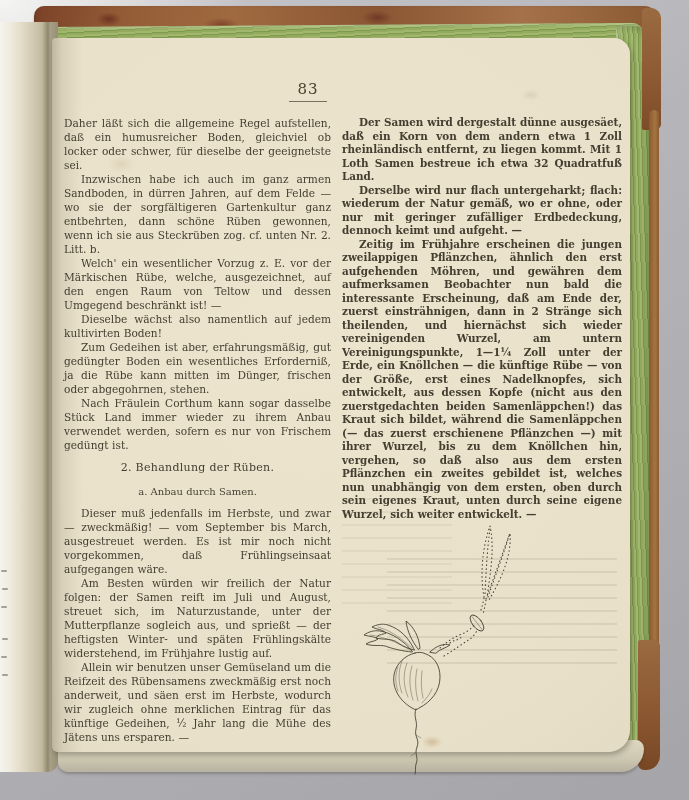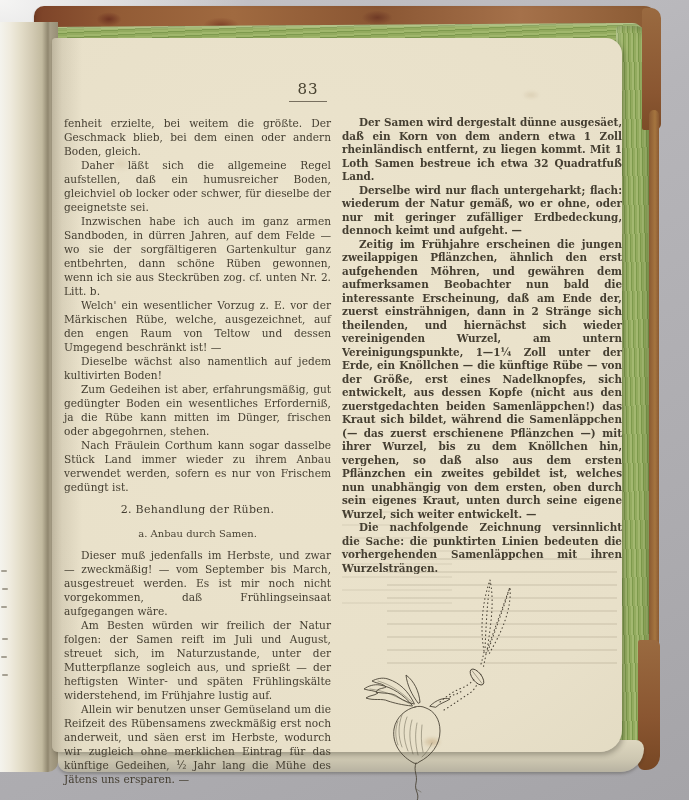--- a/index.html
+++ b/index.html
@@ -74,20 +74,21 @@
   }
   .lp-mark{position:absolute;width:6px;height:2px;background:#59513f;opacity:.5;border-radius:1px;}
 
   
   .page{
     position:absolute;left:52px;top:38px;width:570px;height:714px;
     background:
       radial-gradient(130% 110% at 45% 40%, #ece4cd 0%, #e8e0c9 55%, #ded6bd 85%, #d3cbb1 100%);
     border-radius:4px 16px 22px 6px;
     box-shadow:2px 3px 5px rgba(40,35,25,.3);
+    padding-left:8px;
   }
   .gutter{
     position:absolute;left:0;top:0;width:32px;height:100%;
     background:linear-gradient(90deg,rgba(95,85,62,.30) 0,rgba(95,85,62,.12) 10px,rgba(95,85,62,0) 30px);
     border-radius:4px 0 0 6px;
   }
   .pagenum-wrap{position:absolute;left:226px;top:42px;width:60px;text-align:center;}
   .page-number{font-size:15px;letter-spacing:1px;color:#47412f;}
   .pagenum-rule{width:38px;height:1px;background:#5a5244;margin:3px auto 0;opacity:.8;}
 
@@ -153,21 +154,20 @@
 
     <div class="pagenum-wrap">
       <div class="page-number">83</div>
       <div class="pagenum-rule"></div>
     </div>
 
     <div class="columns">
 
       <div class="col-left">
         <div class="para-group no-first-indent">
-            <p class="para">fenheit erzielte, bei weitem die größte. Der Geschmack blieb, bei dem einen oder andern Boden, gleich.</p>
             <p class="para">Daher läßt sich die allgemeine Regel aufstellen, daß ein humusreicher Boden, gleichviel ob locker oder schwer, für dieselbe der geeignetste sei.</p>
             <p class="para">Inzwischen habe ich auch im ganz armen Sandboden, in dürren Jahren, auf dem Felde — wo sie der sorgfältigeren Gartenkultur ganz entbehrten, dann schöne Rüben gewonnen, wenn ich sie aus Steckrüben zog. cf. unten Nr. 2. Litt. b.</p>
             <p class="para">Welch' ein wesentlicher Vorzug z. E. vor der Märkischen Rübe, welche, ausgezeichnet, auf den engen Raum von Teltow und dessen Umgegend beschränkt ist! —</p>
             <p class="para">Dieselbe wächst also namentlich auf jedem kultivirten Boden!</p>
             <p class="para">Zum Gedeihen ist aber, erfahrungsmäßig, gut gedüngter Boden ein wesentliches Erforderniß, ja die Rübe kann mitten im Dünger, frischen oder abgegohrnen, stehen.</p>
             <p class="para">Nach Fräulein Corthum kann sogar dasselbe Stück Land immer wieder zu ihrem Anbau verwendet werden, sofern es nur von Frischem gedüngt ist.</p>
           </div>
         <h3 class="section-heading">2. Behandlung der Rüben.</h3>
         <h4 class="sub-heading">a. Anbau durch Samen.</h4>
         <div class="para-group">
@@ -177,21 +177,20 @@
           </div>
       </div>
 
       <div class="col-right">
         <div class="bleed bleed-1"></div>
         <div class="bleed bleed-2"></div>
         <div class="para-group">
             <p class="para">Der Samen wird dergestalt dünne ausgesäet, daß ein Korn von dem andern etwa 1 Zoll rheinländisch entfernt, zu liegen kommt. Mit 1 Loth Samen bestreue ich etwa 32 Quadratfuß Land.</p>
             <p class="para">Derselbe wird nur flach untergeharkt; flach: wiederum der Natur gemäß, wo er ohne, oder nur mit geringer zufälliger Erdbedeckung, dennoch keimt und aufgeht. —</p>
             <p class="para">Zeitig im Frühjahre erscheinen die jungen zweilappigen Pflänzchen, ähnlich den erst aufgehenden Möhren, und gewähren dem aufmerksamen Beobachter nun bald die interessante Erscheinung, daß am Ende der, zuerst einsträhnigen, dann in 2 Stränge sich theilenden, und hiernächst sich wieder vereinigenden Wurzel, am untern Vereinigungspunkte, 1—1¼ Zoll unter der Erde, ein Knöllchen — die künftige Rübe — von der Größe, erst eines Nadelknopfes, sich entwickelt, aus dessen Kopfe (nicht aus den zuerstgedachten beiden Samenläppchen!) das Kraut sich bildet, während die Samenläppchen (— das zuerst erschienene Pflänzchen —) mit ihrer Wurzel, bis zu dem Knöllchen hin, vergehen, so daß also aus dem ersten Pflänzchen ein zweites gebildet ist, welches nun unabhängig von dem ersten, oben durch sein eigenes Kraut, unten durch seine eigene Wurzel, sich weiter entwickelt. —</p>
-            <p class="para">Die nachfolgende Zeichnung versinnlicht die Sache: die punktirten Linien bedeuten die vorhergehenden Samenläppchen mit ihren Wurzelsträngen.</p>
           </div>
 
         <svg class="illustration" viewBox="0 0 230 270" xmlns="http://www.w3.org/2000/svg">
 
           <path class="ill-dot" d="M140,76 C136,54 138,28 146,5 C151,28 146,54 143,76"></path>
           <path class="ill-dot" d="M146,8 C143,30 142,52 141,74"></path>
           <path class="ill-dot" d="M142,78 C150,56 158,34 166,12 C168,36 156,60 145,79"></path>
           <path class="ill-dot" d="M165,15 C158,38 150,58 144,76"></path>
 
           <path class="ill-dot" d="M140,77 C139,82 138,86 136,92"></path>

